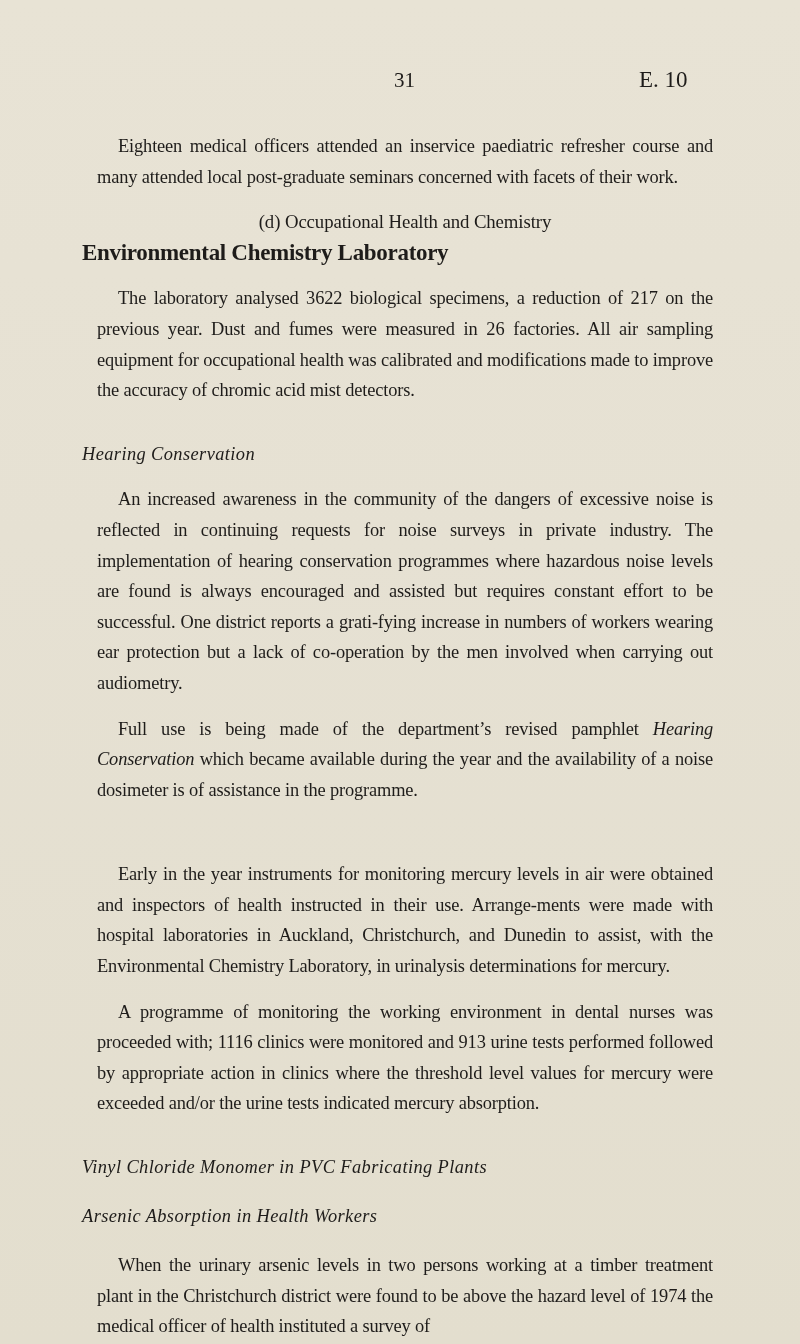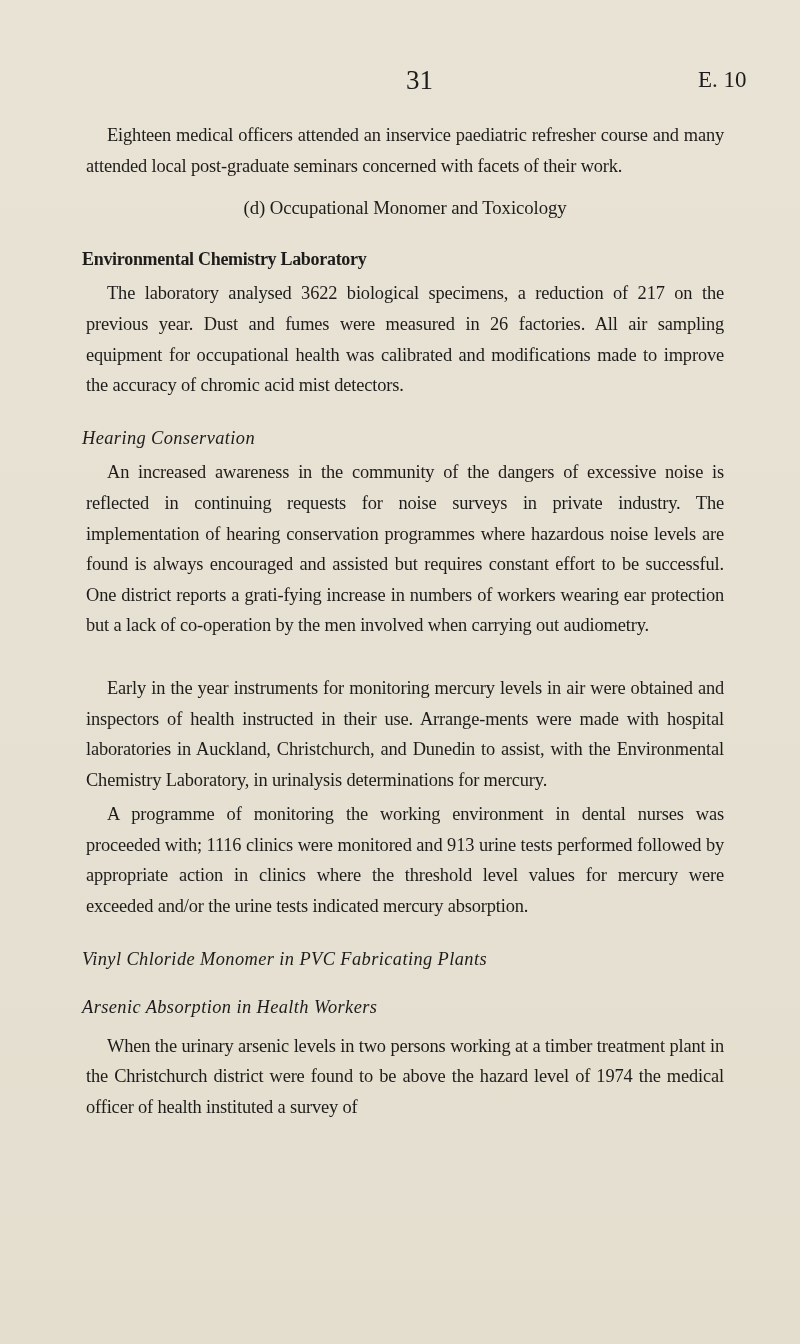--- a/index.html
+++ b/index.html
@@ -27,58 +27,56 @@
       position: absolute;
       top: 65px;
       left: 0;
       width: 800px;
       height: 40px;
     }
     .page-number {
       position: absolute;
       left: 394px;
       top: 0;
-      font-size: 27px;
+      font-size: 21px;
       line-height: 30px;
-      margin-left: 12px;
     }
     .doc-code {
       position: absolute;
-      left: 698px;
+      left: 639px;
       top: 0;
       font-size: 23px;
       line-height: 30px;
     }
     .content {
       position: absolute;
       left: 82px;
       top: 116px;
       width: 646px;
     }
     p {
-      margin: 4px;
+      margin: 15px;
       font-size: 18.4px;
       line-height: 30.6px;
       text-align: justify;
       text-indent: 21px;
       letter-spacing: -0.15px;
     }
     .center-heading {
       text-align: center;
       font-size: 18.8px;
       line-height: 30.6px;
       margin-top: 12px;
       letter-spacing: -0.1px;
     }
     .bold-heading {
       font-weight: bold;
-      font-size: 18px;
+      font-size: 23px;
       line-height: 30.6px;
       letter-spacing: -0.3px;
-      margin-top: 20px;
     }
     .italic-heading {
       font-style: italic;
       font-size: 18.4px;
       line-height: 30.6px;
       letter-spacing: 0.4px;
     }
     .gap-sm { height: 14px; }
     .gap-md { height: 18px; }
     em { font-style: italic; }
@@ -90,29 +88,30 @@
 
   <div class="header">
     <span class="page-number">31</span>
     <span class="doc-code">E. 10</span>
   </div>
 
   <div class="content">
 
     <p>Eighteen medical officers attended an inservice paediatric refresher course and many attended local post-graduate seminars concerned with facets of their work.</p>
 
-    <div class="center-heading">(d) Occupational Monomer and Toxicology</div>
+    <div class="center-heading">(d) Occupational Health and Chemistry</div>
 
     <div class="bold-heading">Environmental Chemistry Laboratory</div>
     <p>The laboratory analysed 3622 biological specimens, a reduction of 217 on the previous year. Dust and fumes were measured in 26 factories. All air sampling equipment for occupational health was calibrated and modifications made to improve the accuracy of chromic acid mist detectors.</p>
 
     <div class="gap-md"></div>
 
     <div class="italic-heading">Hearing Conservation</div>
     <p>An increased awareness in the community of the dangers of excessive noise is reflected in continuing requests for noise surveys in private industry. The implementation of hearing conservation programmes where hazardous noise levels are found is always encouraged and assisted but requires constant effort to be successful. One district reports a grati-fying increase in numbers of workers wearing ear protection but a lack of co-operation by the men involved when carrying out audiometry.</p>
+    <p><span>Full use is being made of the department’s revised pamphlet </span><em>Hearing Conservation</em><span> which became available during the year and the availability of a noise dosimeter is of assistance in the programme.</span></p>
 
     <div class="gap-md"></div>
     <div class="gap-sm" style="height:6px"></div>
     <p>Early in the year instruments for monitoring mercury levels in air were obtained and inspectors of health instructed in their use. Arrange-ments were made with hospital laboratories in Auckland, Christchurch, and Dunedin to assist, with the Environmental Chemistry Laboratory, in urinalysis determinations for mercury.</p>
     <p>A programme of monitoring the working environment in dental nurses was proceeded with; 1116 clinics were monitored and 913 urine tests performed followed by appropriate action in clinics where the threshold level values for mercury were exceeded and/or the urine tests indicated mercury absorption.</p>
 
     <div class="gap-md"></div>
     <div class="italic-heading">Vinyl Chloride Monomer in PVC Fabricating Plants</div>
 
     <div class="gap-md"></div>

